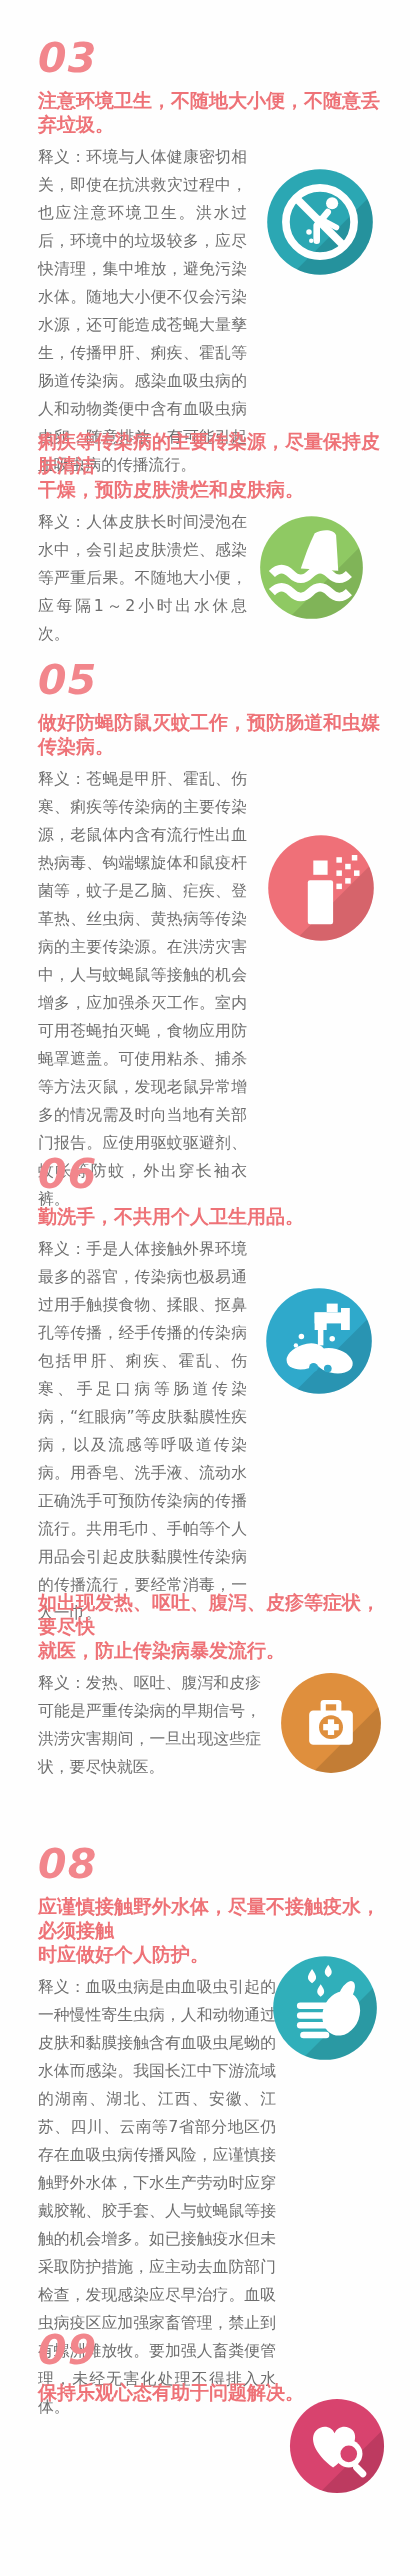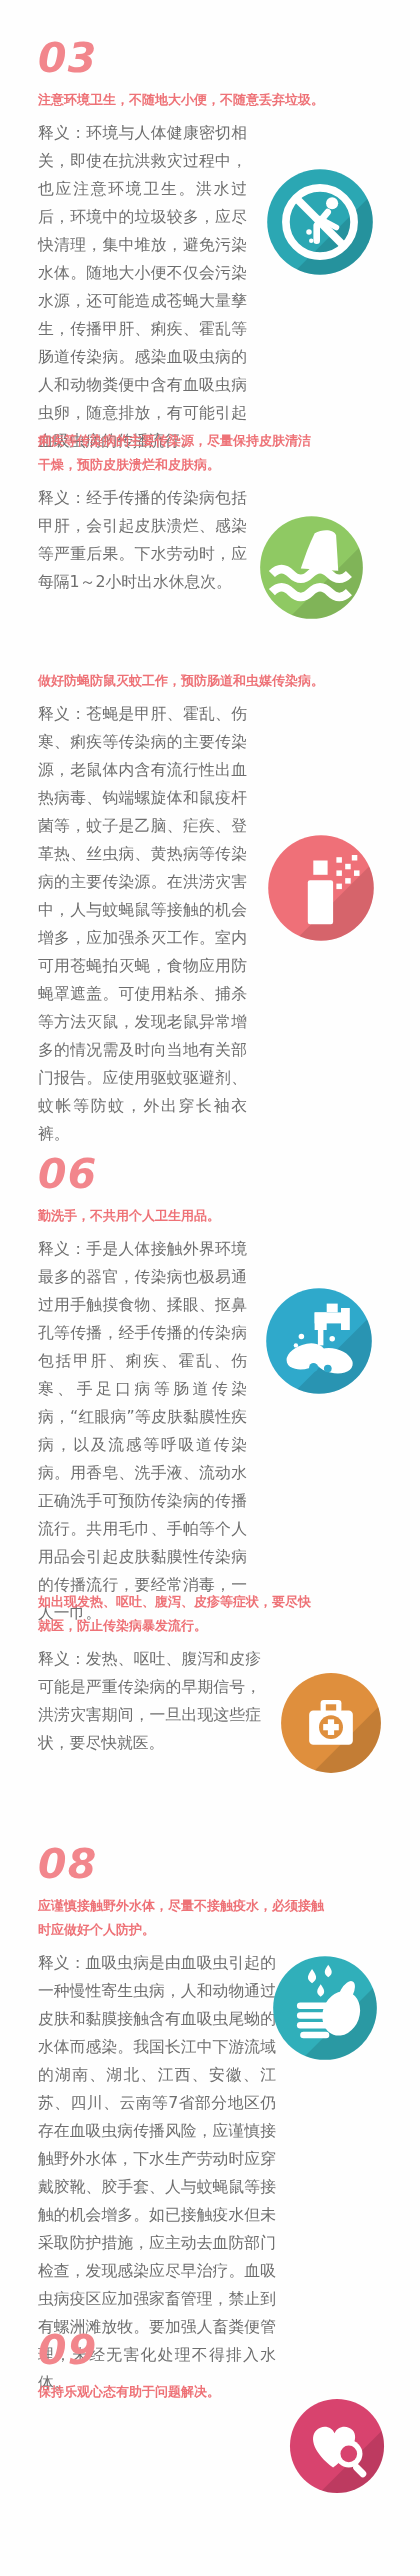--- a/index.html
+++ b/index.html
@@ -10,21 +10,21 @@
   }
   .sec { position:absolute; left:38px; width:351px; }
   .s03{ top:38px; } .s04{ top:420px; } .s05{ top:660px; }
   .s06{ top:1154px; } .s07{ top:1581px; } .s08{ top:1844px; } .s09{ top:2330px; }
 
   .num {
     font-size:41px; line-height:1; font-weight:800; font-style:italic;
     color:#f2868c; letter-spacing:1.3px;
   }
   .title {
-    margin:9.2px 0 0 0; font-size:13px; line-height:24px; font-weight:700;
+    margin:9.2px 0 0 0; font-size:19px; line-height:24px; font-weight:700;
     color:#ee7277; white-space:pre-line;
   }
   .body {
     margin:6.6px 0 0 0; font-size:15.8px; line-height:28px; font-weight:400;
     color:#6e6e6e; width:209px; text-align:justify;
   }
   .s07 .body{ width:223px; }
   .s08 .body{ width:238px; }
   .s09 .body{ width:238px; }
 
@@ -45,24 +45,25 @@
 
   <section class="sec s03">
     <div class="num">03</div>
     <h2 class="title">注意环境卫生，不随地大小便，不随意丢弃垃圾。</h2>
     <p class="body">释义：环境与人体健康密切相关，即使在抗洪救灾过程中，也应注意环境卫生。洪水过后，环境中的垃圾较多，应尽快清理，集中堆放，避免污染水体。随地大小便不仅会污染水源，还可能造成苍蝇大量孳生，传播甲肝、痢疾、霍乱等肠道传染病。感染血吸虫病的人和动物粪便中含有血吸虫病虫卵，随意排放，有可能引起血吸虫病的传播流行。</p>
   </section>
 
   <section class="sec s04">
     <h2 class="title">痢疾等传染病的主要传染源，尽量保持皮肤清洁
 干燥，预防皮肤溃烂和皮肤病。</h2>
-    <p class="body">释义：经手传播的传染病包括甲肝，会引起皮肤溃烂、感染等严重后果。下水劳动时，应每隔1～2小时出水休息次。</p>
+    <p class="body">释义：人体皮肤长时间浸泡在水中，会引起皮肤溃烂、感染等严重后果。不随地大小便，应每隔1～2小时出水休息次。</p>
   </section>
 
   <section class="sec s05">
+    <div class="num">05</div>
     <h2 class="title">做好防蝇防鼠灭蚊工作，预防肠道和虫媒传染病。</h2>
     <p class="body">释义：苍蝇是甲肝、霍乱、伤寒、痢疾等传染病的主要传染源，老鼠体内含有流行性出血热病毒、钩端螺旋体和鼠疫杆菌等，蚊子是乙脑、疟疾、登革热、丝虫病、黄热病等传染病的主要传染源。在洪涝灾害中，人与蚊蝇鼠等接触的机会增多，应加强杀灭工作。室内可用苍蝇拍灭蝇，食物应用防蝇罩遮盖。可使用粘杀、捕杀等方法灭鼠，发现老鼠异常增多的情况需及时向当地有关部门报告。应使用驱蚊驱避剂、蚊帐等防蚊，外出穿长袖衣裤。</p>
   </section>
 
   <section class="sec s06">
     <div class="num">06</div>
     <h2 class="title">勤洗手，不共用个人卫生用品。</h2>
     <p class="body">释义：手是人体接触外界环境最多的器官，传染病也极易通过用手触摸食物、揉眼、抠鼻孔等传播，经手传播的传染病包括甲肝、痢疾、霍乱、伤寒、手足口病等肠道传染病，“红眼病”等皮肤黏膜性疾病，以及流感等呼吸道传染病。用香皂、洗手液、流动水正确洗手可预防传染病的传播流行。共用毛巾、手帕等个人用品会引起皮肤黏膜性传染病的传播流行，要经常消毒，一人一巾。</p>
   </section>
 

